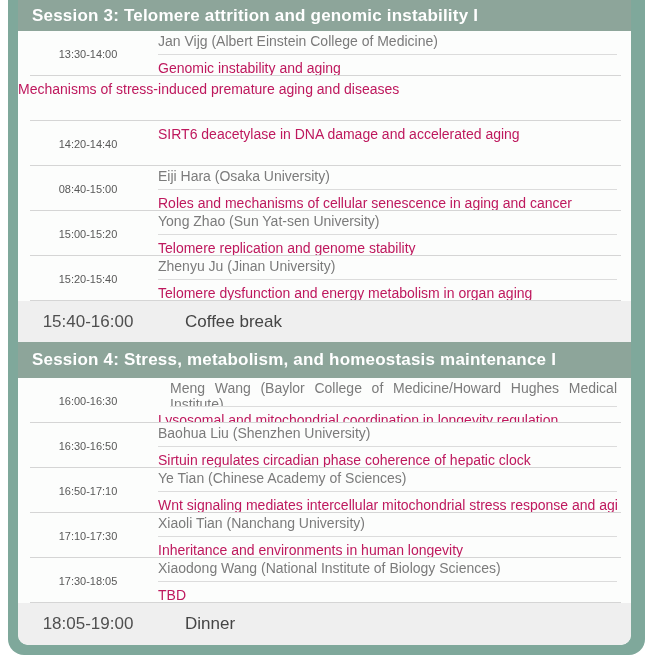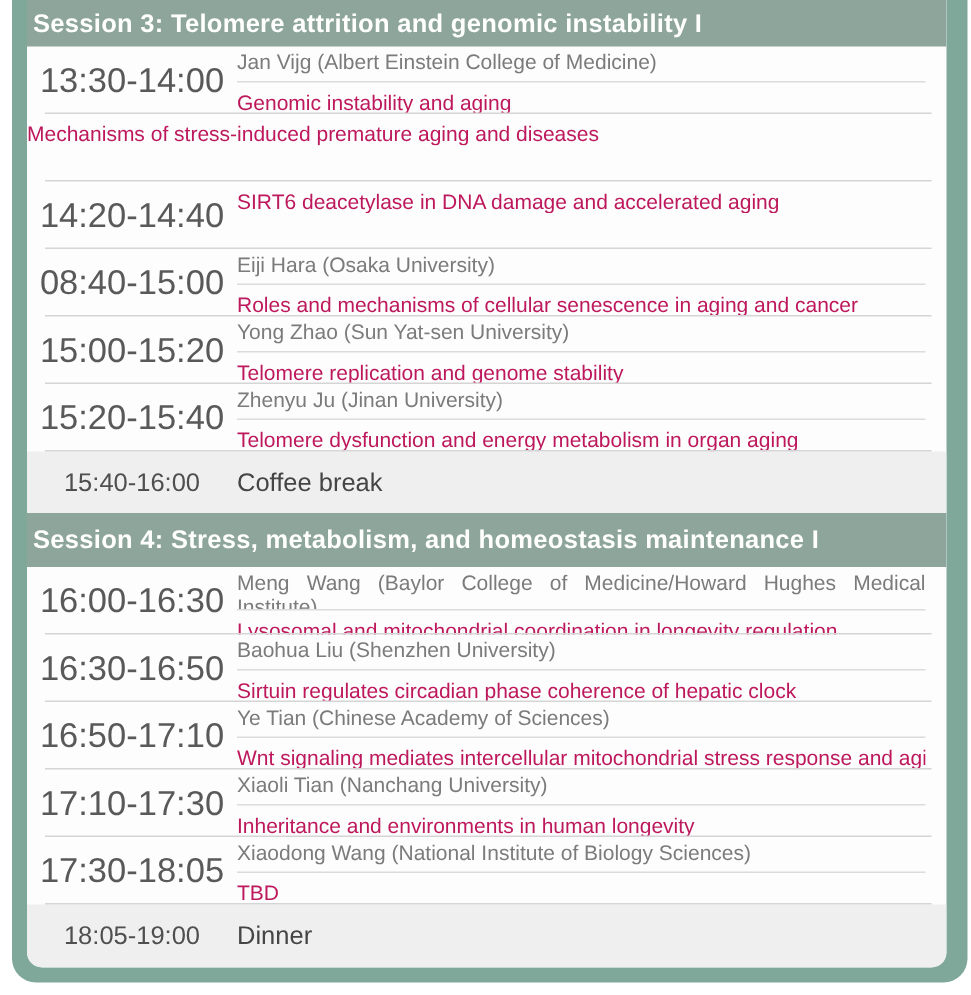--- a/index.html
+++ b/index.html
@@ -13,53 +13,53 @@
     background:var(--frame-green,#7FA89B);
     border-radius:0 0 16px 16px;
   }
   .card{
     position:absolute;left:10px;top:0;width:613px;height:645px;
     background:#fcfdfc;border-radius:0 0 10px 10px;overflow:hidden;
   }
   .session-header{
     background:var(--header-green,#8DA59A);
     color:#ffffff;font-weight:bold;font-size:17px;letter-spacing:.2px;
-    display:flex;align-items:center;padding-left:4px;box-sizing:border-box;
+    display:flex;align-items:center;padding-left:14px;box-sizing:border-box;
   }
   .session-header.first{height:31px;}
   .session-header.second{height:36px;}
   .row{
     display:flex;height:45px;position:relative;box-sizing:border-box;
   }
   .row::after{
     content:"";position:absolute;left:12px;right:10px;bottom:0;height:1px;
     background:#d5d5d5;
   }
   .time{
     width:140px;flex:0 0 140px;display:flex;align-items:center;justify-content:center;
-    color:#595959;font-size:23px;
+    color:#595959;font-size:11px;
   }
   .cell{
     flex:1;display:flex;flex-direction:column;justify-content:space-between;
     padding-right:14px;min-width:0;
   }
   .speaker{
     font-size:14px;color:#7b7b7b;line-height:16px;
     border-bottom:1px solid #dcdcdc;padding:2px 0 5px;white-space:nowrap;overflow:hidden;
   }
   .speaker.justify{
-    white-space:normal;text-align:justify;text-align-last:justify;
+    white-space:normal;text-align:justify;text-align-last:justify;margin-left:12px;
   }
   .topic{
     font-size:14px;color:#be185d;line-height:16px;padding-top:5px;
     white-space:nowrap;overflow:hidden;
   }
   .break-row{
     background:var(--band-gray,#EFEFEF);
-    display:flex;align-items:center;height:41px;
+    display:flex;align-items:center;height:41px;gap:27px;
   }
   .break-row.last{height:42px;border-radius:0 0 10px 10px;}
   .break-row .time{color:#4f4f4f;font-size:17px;}
   .break-label{font-size:17px;color:#454545;}
 </style>
 </head>
 <body>
 
 <div class="frame">
   <div class="card">

